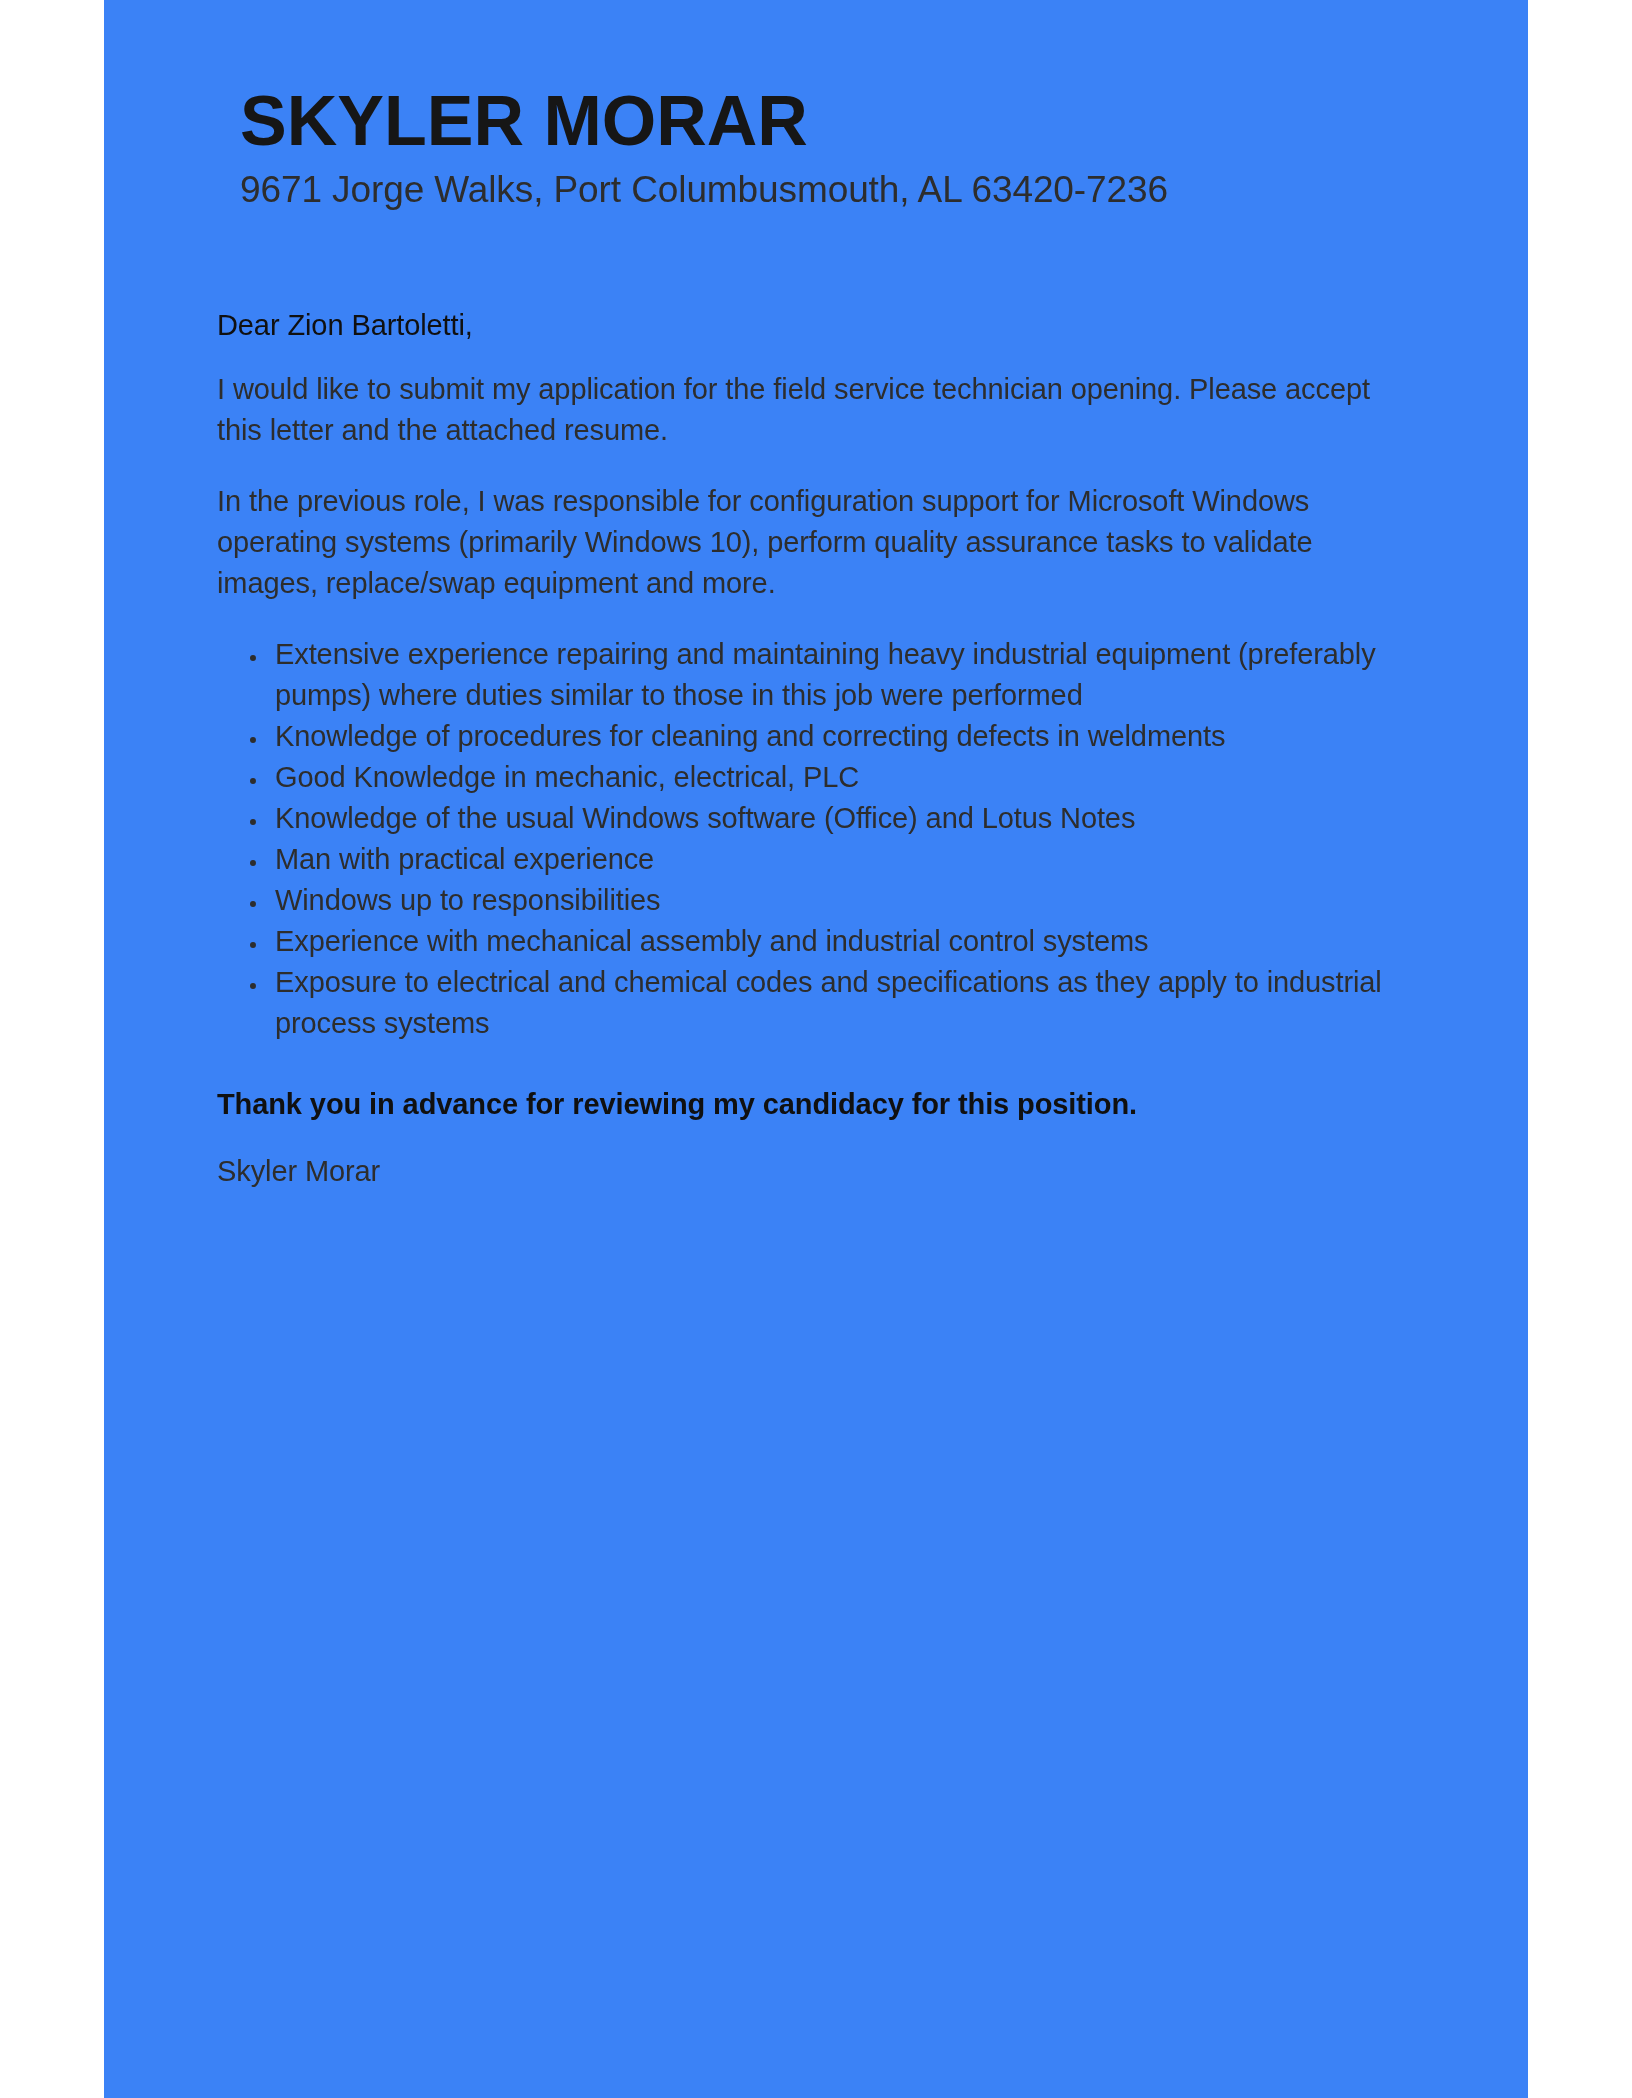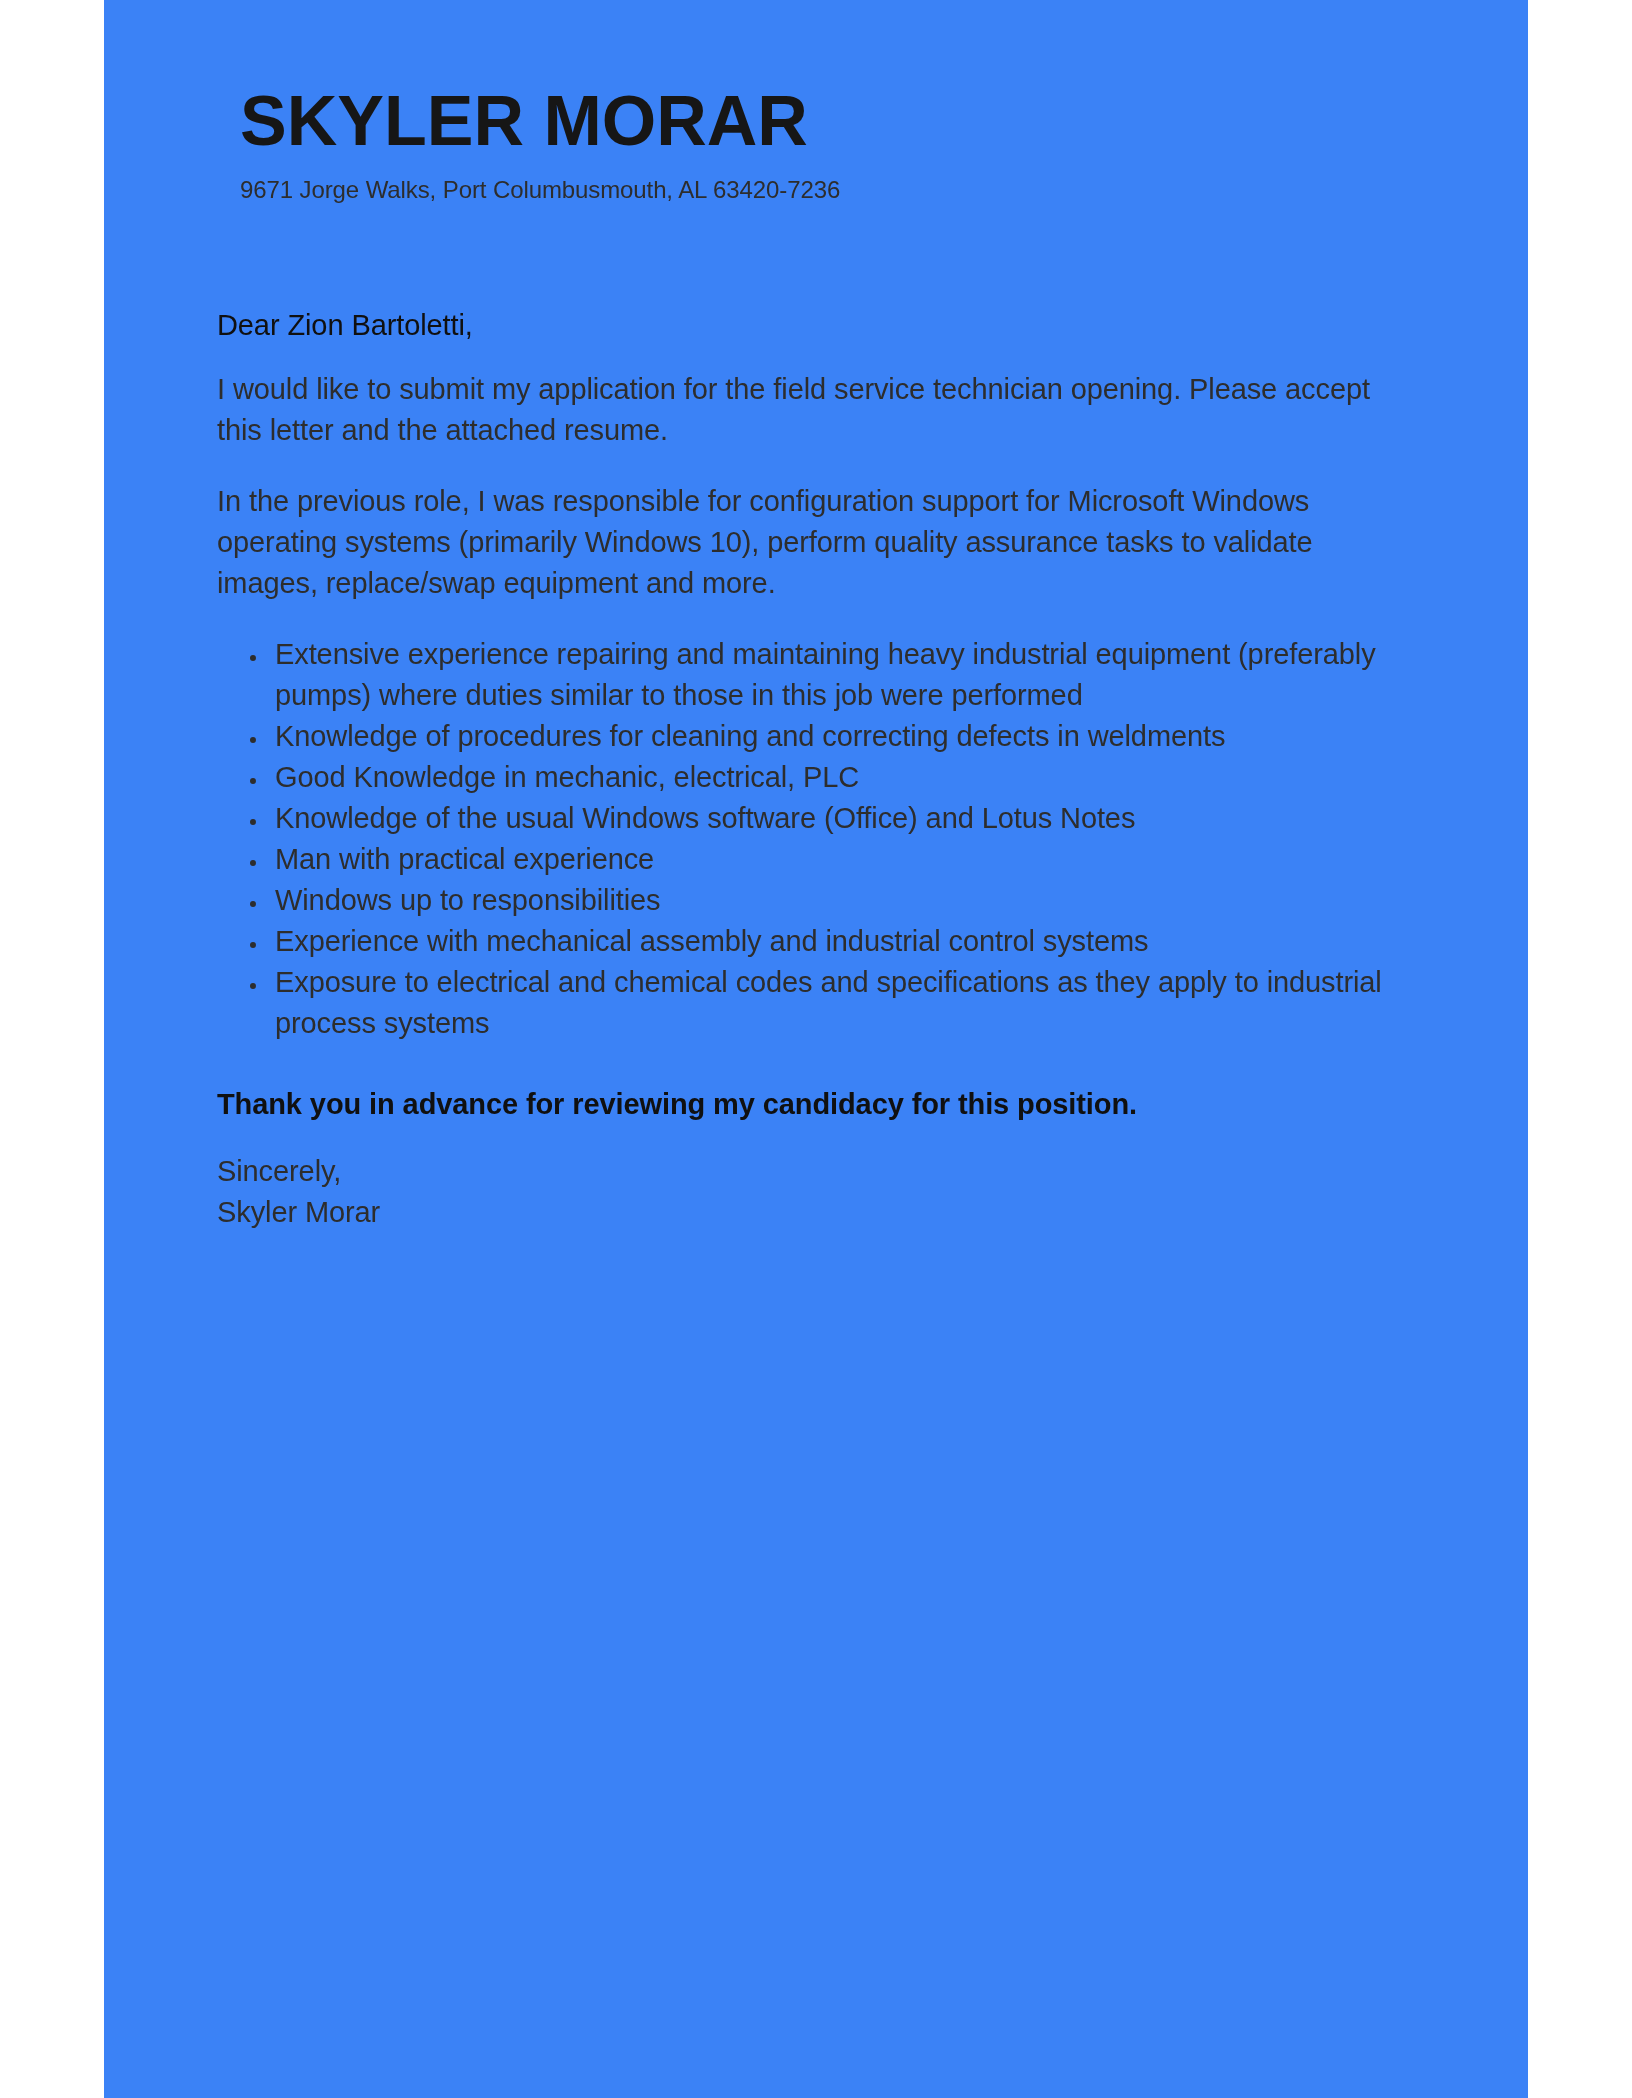--- a/index.html
+++ b/index.html
@@ -30,21 +30,21 @@
   .name {
     margin: 0;
     font-size: 70px;
     line-height: 74px;
     font-weight: 800;
     letter-spacing: 0px;
     color: #161616;
   }
   .address {
     margin: 14px 0 0 0;
-    font-size: 24px;
+    font-size: 37px;
     line-height: 36px;
     color: #2d2d2d;
   }
   .salutation {
     margin: 0 0 23px 0;
     font-weight: 400;
     color: #101010;
   }
   .para {
     margin: 0 0 30px 0;
@@ -100,19 +100,18 @@
       <li>Knowledge of the usual Windows software (Office) and Lotus Notes</li>
       <li>Man with practical experience</li>
       <li>Windows up to responsibilities</li>
       <li>Experience with mechanical assembly and industrial control systems</li>
       <li>Exposure to electrical and chemical codes and specifications as they apply to industrial process systems</li>
     </ul>
 
     <p class="closing">Thank you in advance for reviewing my candidacy for this position.</p>
 
     <div class="signoff">
-      <p>Sincerely,</p>
       <p>Skyler Morar</p>
     </div>
 
   </section>
 
 </div>
 
 </body></html>

